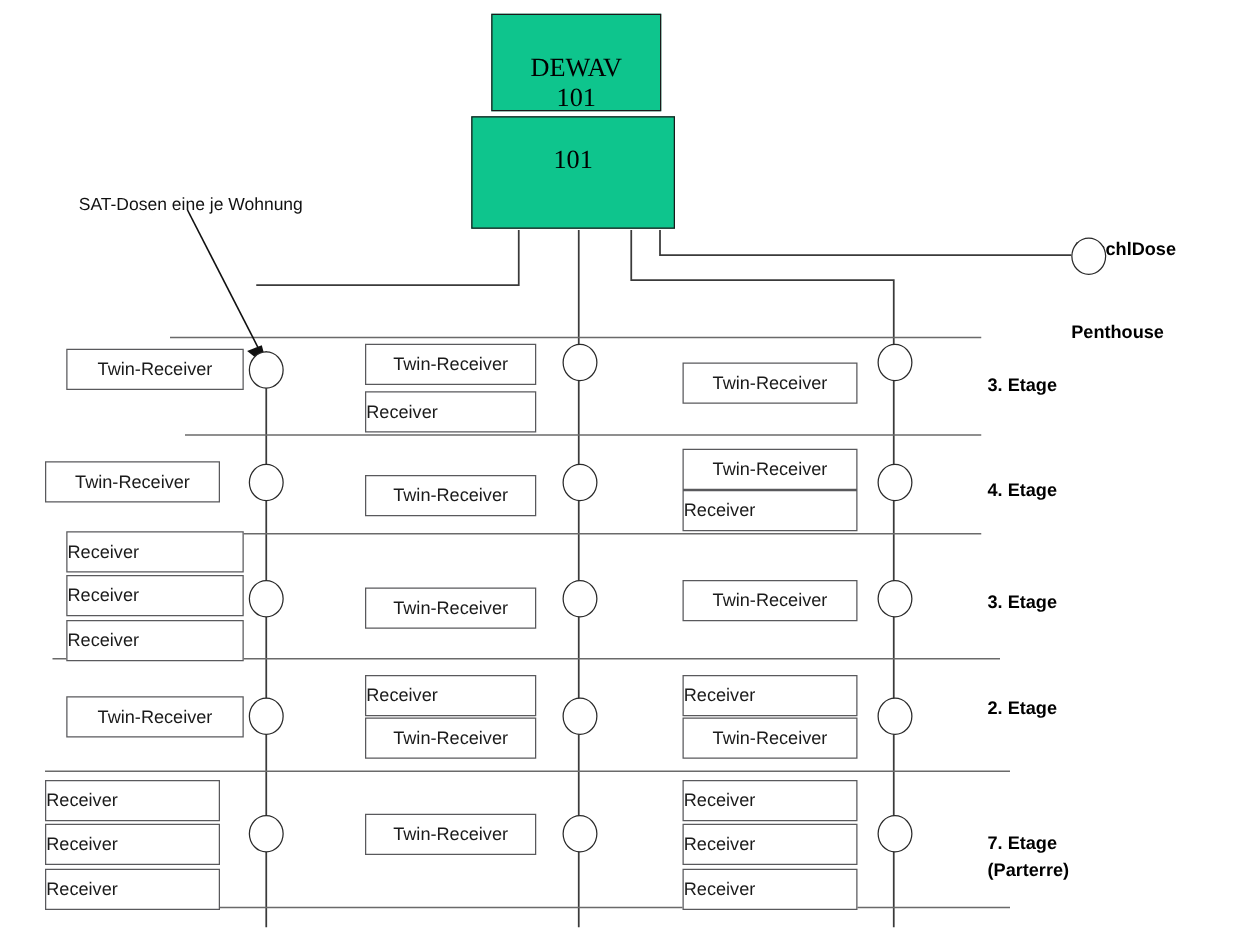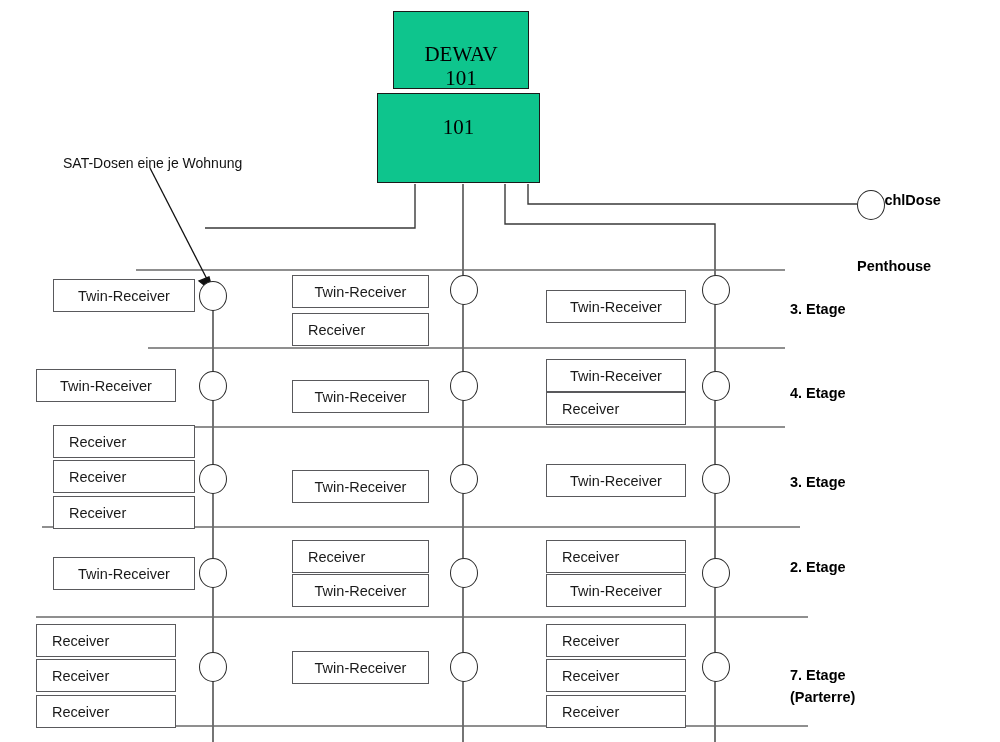--- a/index.html
+++ b/index.html
@@ -34,21 +34,21 @@
   
   .rcv{
     position:absolute;
     box-sizing:border-box;
     background:#ffffff;
     border:1px solid #59595c;
     color:#1a1a1a;
     font-size:14.5px;
     font-family:"Liberation Sans", sans-serif;
     display:flex;align-items:center;
-    padding-left:15px;
+    padding-left:0;
     height:33px;
     white-space:nowrap;
   }
   .rcv.ctr{justify-content:center;padding-left:0;}
 
   
   .socket{
     position:absolute;
     width:28px;height:30px;
     border:1.3px solid #2a2a2a;

